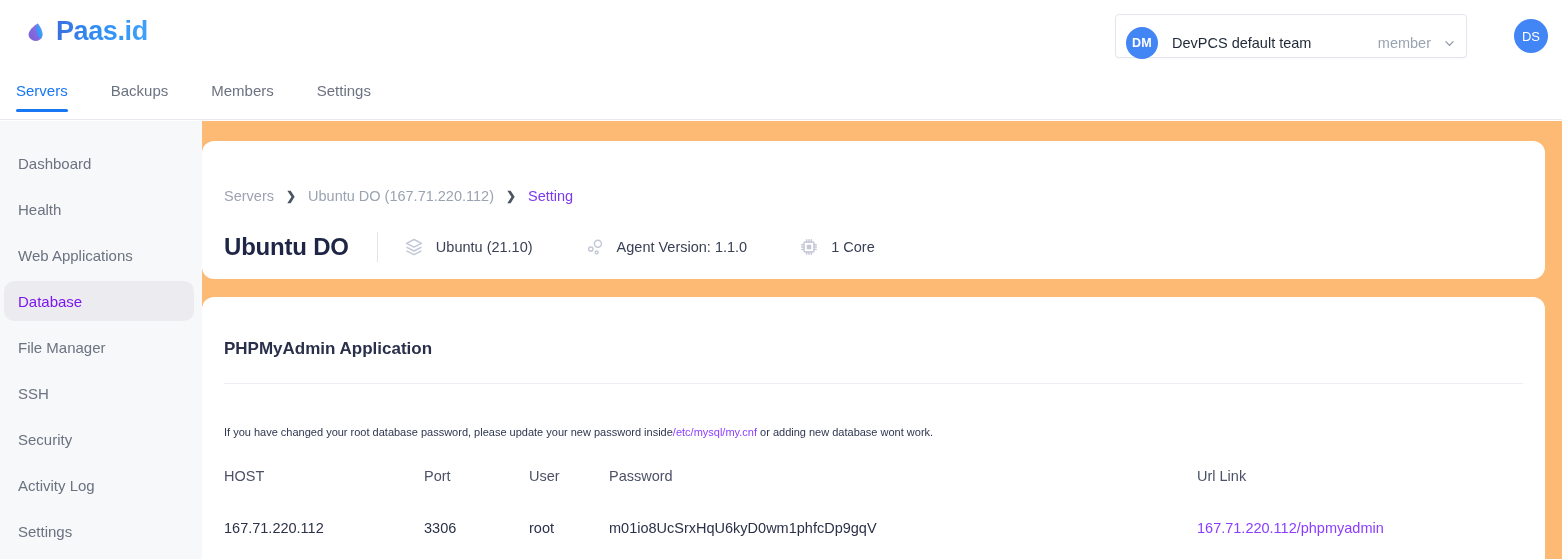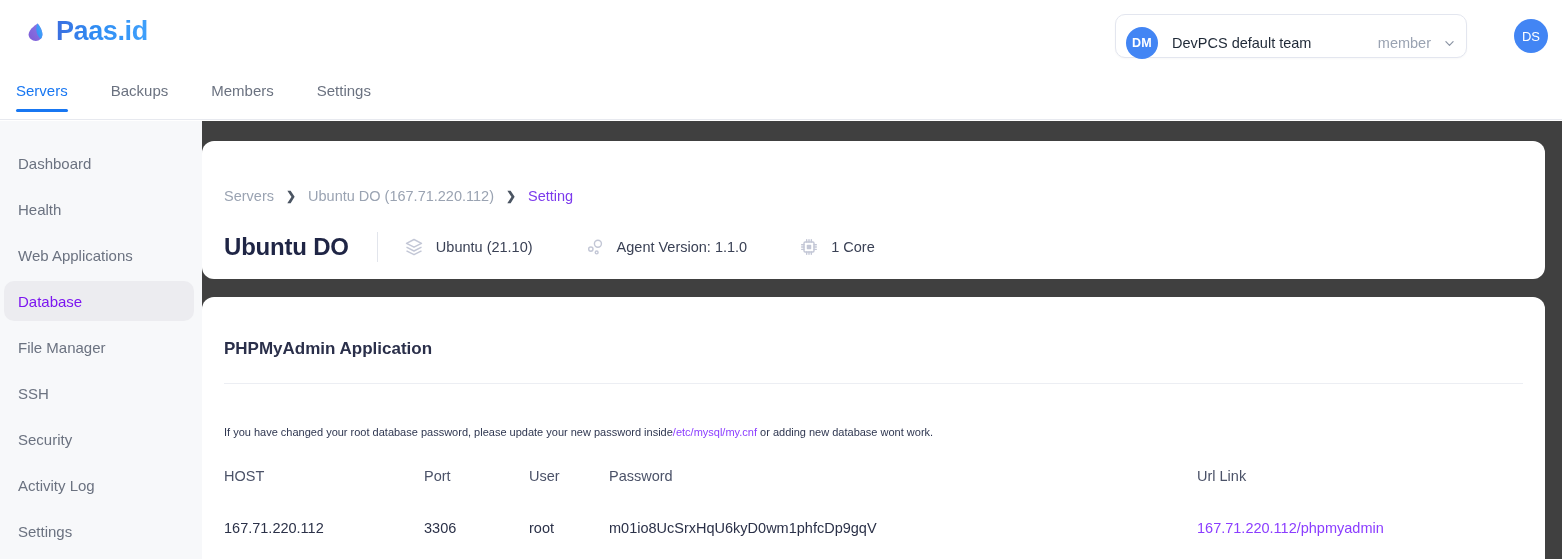--- a/index.html
+++ b/index.html
@@ -35,21 +35,21 @@
     color: #3a84ee;
     -webkit-text-fill-color: transparent;
     line-height: 1;
   }
 
   .team-select {
     position: absolute;
     right: 95px; top: 14px;
     width: 352px; height: 44px;
     border: 1px solid #e3e6ef;
-    border-radius: 10px;
+    border-radius: 4px;
     background: #fff;
     display: flex; align-items: center;
     padding: 14px 12px 0 10px;
     box-shadow: 0 1px 2px rgba(16,24,40,0.03);
   }
   .avatar {
     width: 32px; height: 32px;
     border-radius: 50%;
     background: #4285f4;
     color: #fff;
@@ -117,21 +117,21 @@
     background: #1877f2;
     border-radius: 2px;
   }
 
   
   .page {
     position: absolute;
     top: 121px; left: 0;
     width: 1562px;
     height: 438px;
-    background: #404040;
+    background: #fdba74;
   }
 
   .sidebar {
     position: absolute;
     left: 0; top: 0;
     width: 202px; height: 438px;
     background: #f7f8fa;
     padding-top: 22px;
   }
   .side-item {

